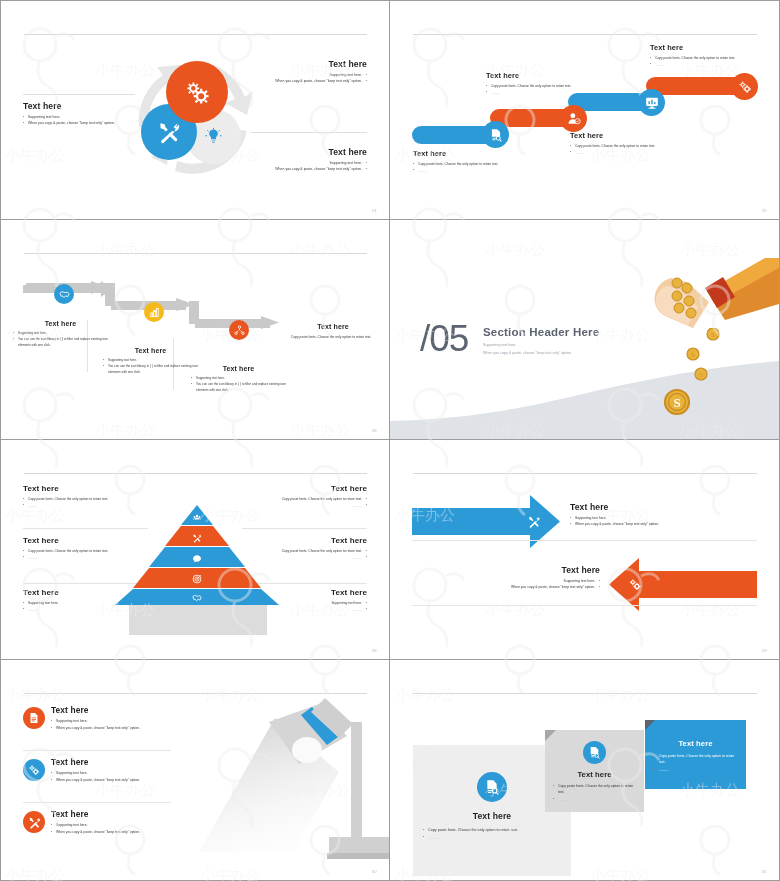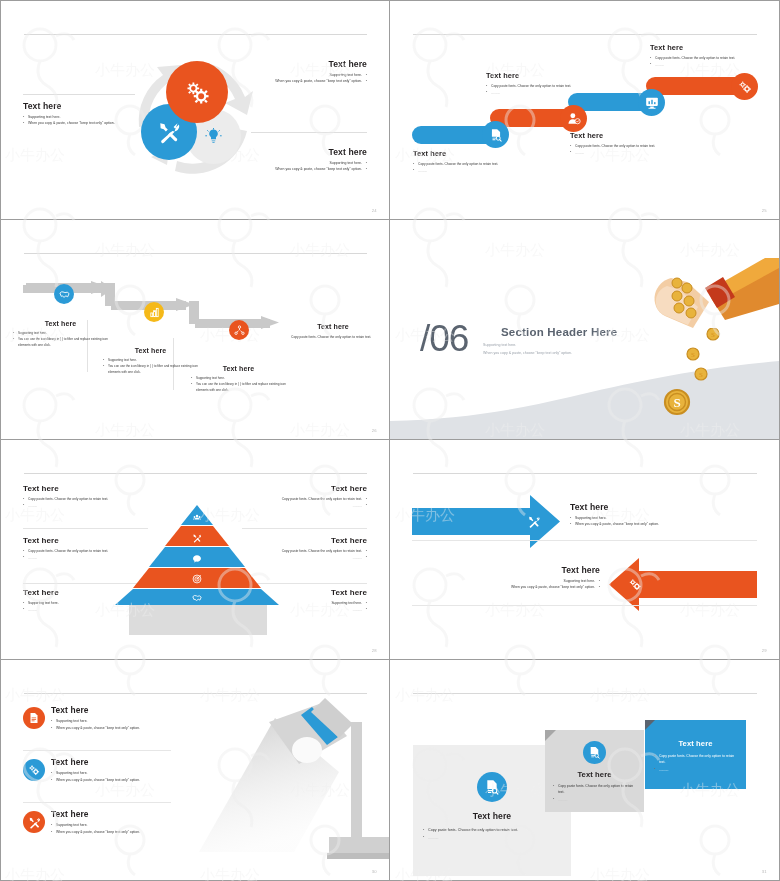--- a/index.html
+++ b/index.html
@@ -57,21 +57,21 @@
   .s3 .tb{ position:absolute; width:100px;}
   .s3 .tb .h{ font-size:7px;}
   .s3 .tb ul.b li{ font-size:3.1px; line-height:1.95;}
   .s3 .vr{ position:absolute; width:1px; background:#e2e2e2;}
 
   
   .s4{ background:#fff;}
   .s4 .num{ position:absolute; left:30px; top:100px; font-size:37px; color:#5b6470;
             font-weight:400; letter-spacing:-1px; line-height:1; font-family:"Liberation Sans",sans-serif;}
   .s4 .sh{ position:absolute; left:93px; top:106px; }
-  .s4 .sh .t{ font-size:11.5px; font-weight:bold; color:#5b6470; letter-spacing:.2px;margin-left:18px;}
+  .s4 .sh .t{ font-size:11.5px; font-weight:bold; color:#5b6470; letter-spacing:.2px;}
   .s4 .sh .s1l{ font-size:3.6px; color:#9aa1aa; margin-top:5px;}
   .s4 .sh .s2l{ font-size:3.6px; color:#9aa1aa; margin-top:4px;}
 
   
   .s5 .tb{ position:absolute; width:112px;}
   .s5 .tb .h{ font-size:8px;}
   .s5 .tb ul.b li{ font-size:3.3px; line-height:1.9;}
   .s5 .hr{ position:absolute; height:1px; background:#e4e4e4;}
 
   
@@ -369,21 +369,21 @@
       <g fill="#D8921F" font-size="7" font-family="'Liberation Serif',serif" text-anchor="middle">
         <text x="52" y="9">S</text>
           <text x="32" y="29">S</text>
           <text x="40" y="49">S</text>
       </g>
       <circle cx="16" cy="74" r="12" fill="#E8B33C" stroke="#C98E21" stroke-width="2.2"></circle>
       <circle cx="16" cy="74" r="8.5" fill="none" stroke="#C98E21" stroke-width="1.4"></circle>
       <text x="16" y="79" fill="#fff" font-size="13" font-family="'Liberation Serif',serif" text-anchor="middle" font-weight="bold">S</text>
     </svg>
 
-    <div class="num">/06</div>
+    <div class="num">/05</div>
     <div class="sh">
       <div class="t">Section Header Here</div>
       <div class="s1l">Supporting text here.</div>
       <div class="s2l">When you copy &amp; paste, choose "keep text only" option.</div>
     </div>
     <div class="pgnum"></div>
   </div>
 
   <div class="slide s5 col1">
     <div class="rule"></div>

